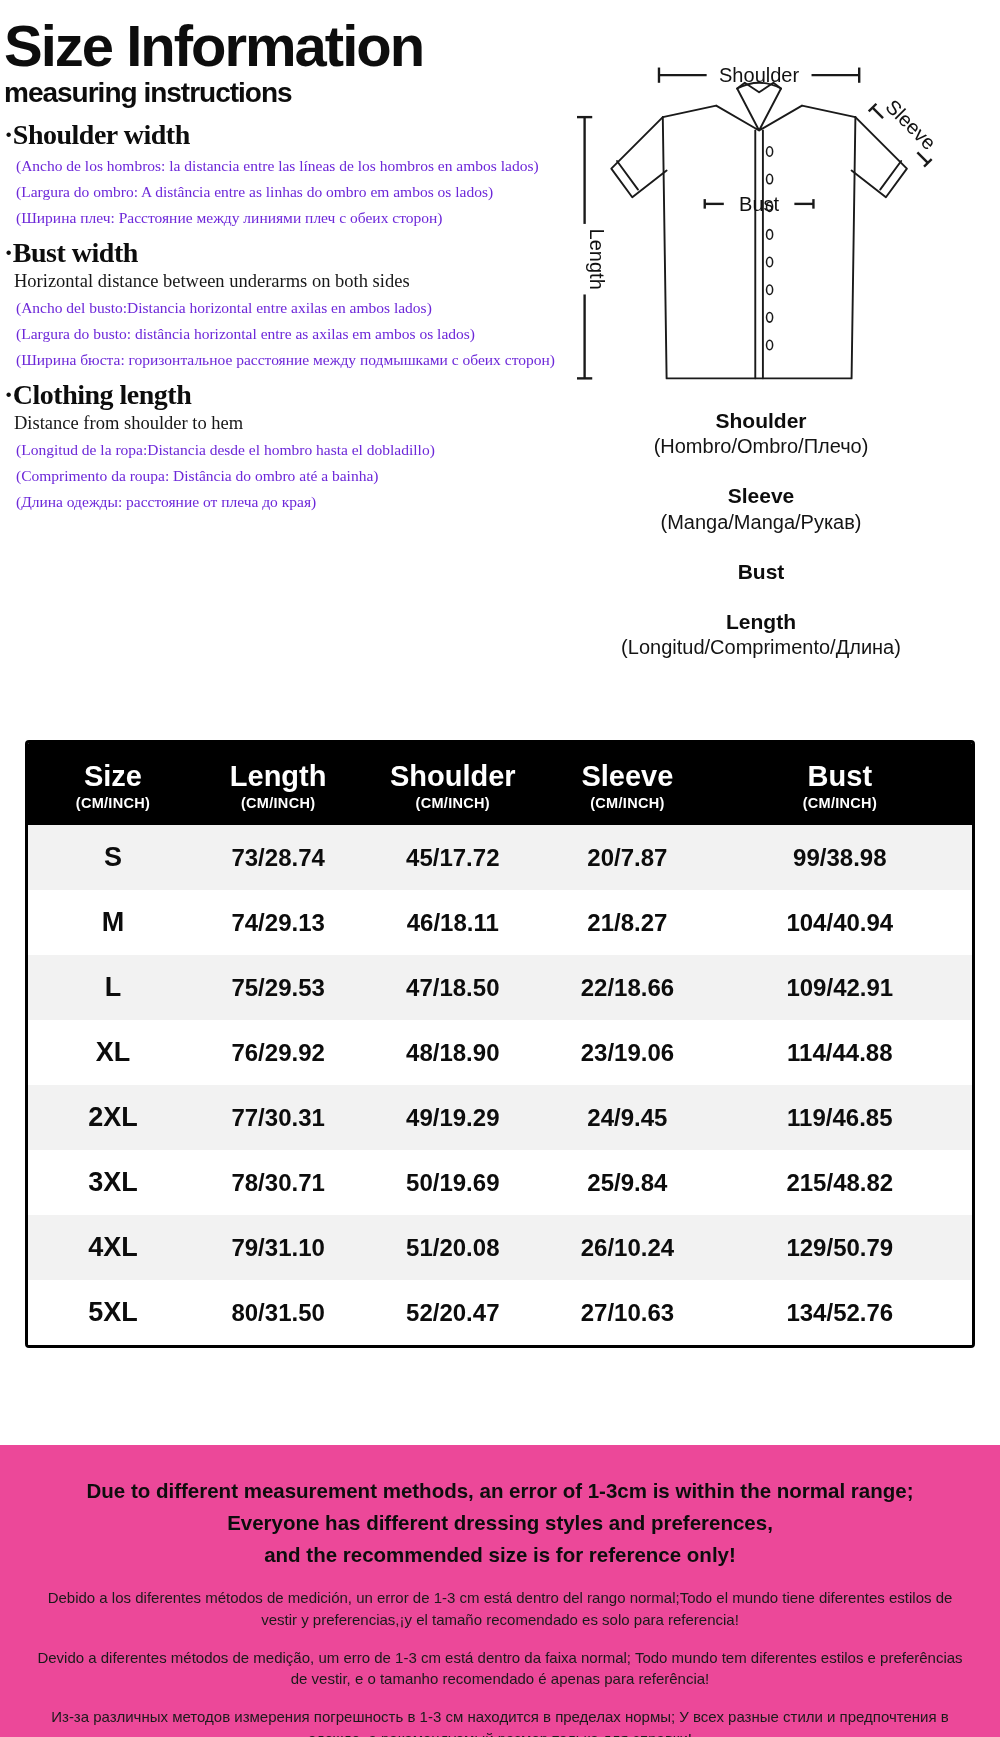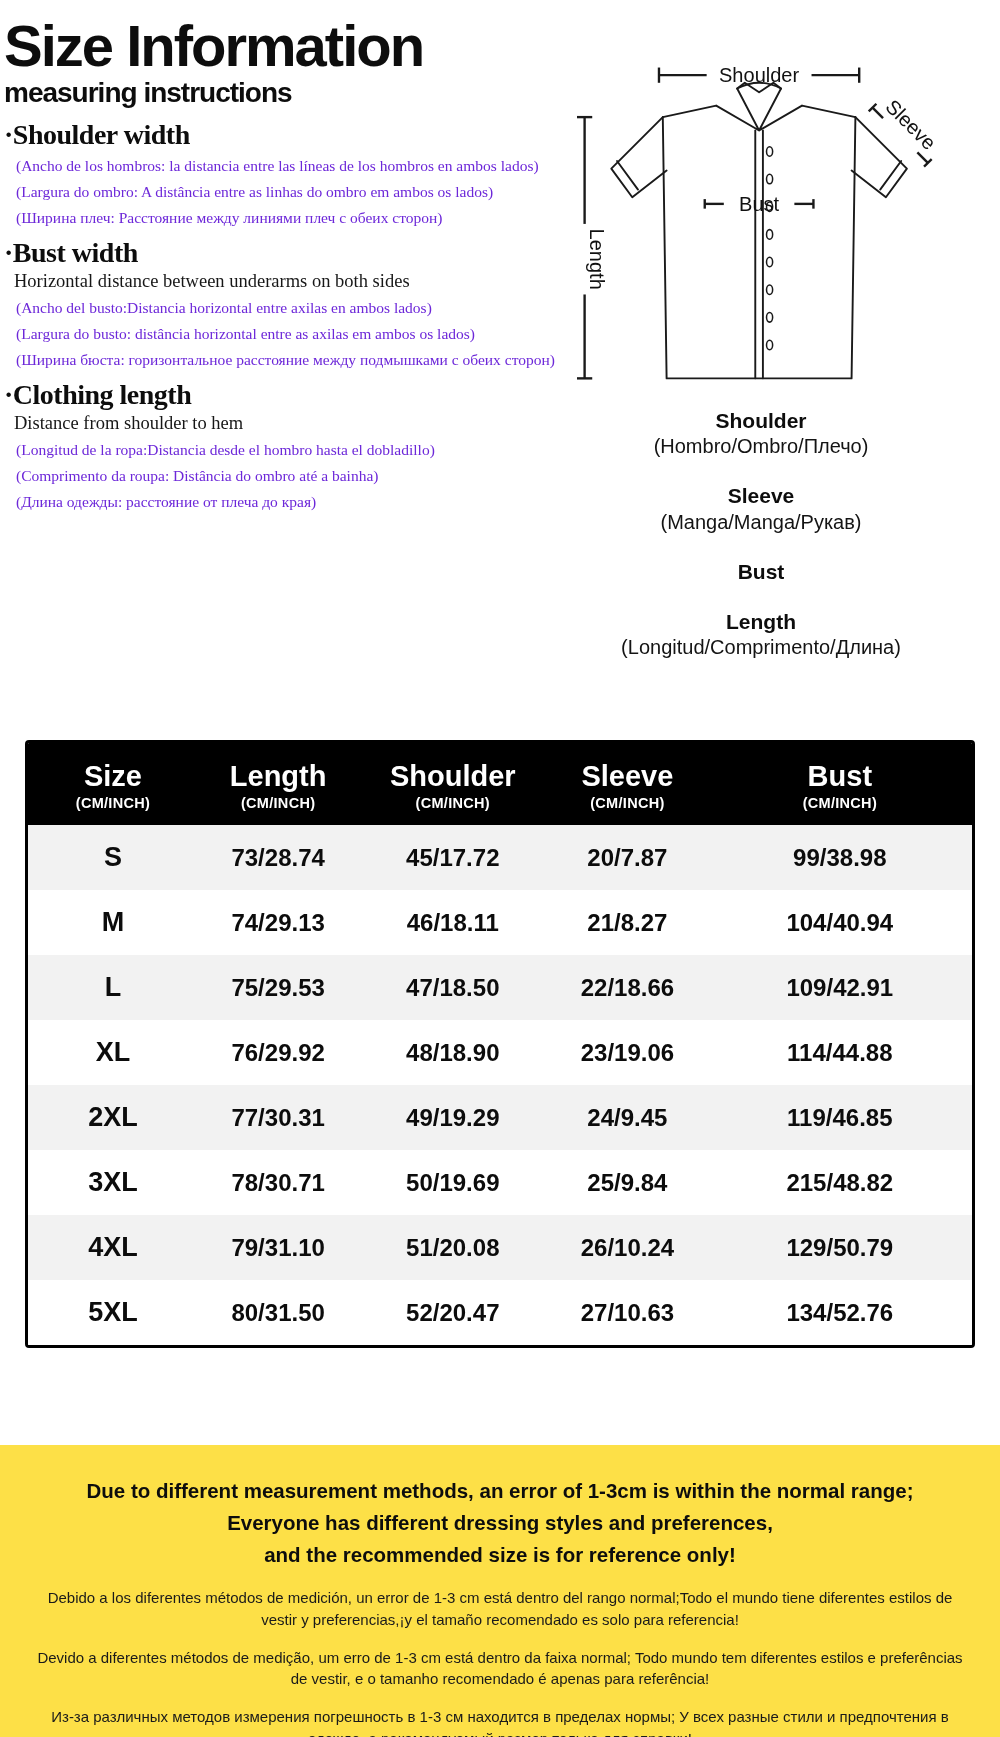--- a/index.html
+++ b/index.html
@@ -52,21 +52,21 @@
   .th-main { display:block; font-size:29px; font-weight:bold; line-height:1.1; }
   .th-unit { display:block; font-size:14.5px; font-weight:bold; margin-top:3px; letter-spacing:0.3px; }
   tbody td { height:65px; text-align:center; vertical-align:middle; font-size:24px; font-weight:bold; color:#0c0c0c; }
   tbody td.c-size { font-size:27px; }
   tbody tr { background:#ffffff; }
   tbody tr.alt { background:#f2f2f2; }
 
   
   .footer {
     position:absolute; top:1445px; left:0; right:0; bottom:0;
-    background:#fde047; text-align:center; padding:30px 28px 0 28px;
+    background:#ec4899; text-align:center; padding:30px 28px 0 28px;
   }
   .footer-headline { font-size:20.5px; font-weight:bold; line-height:1.55; color:#0d0d0d; }
   .footer-note { font-size:15px; line-height:1.42; color:#1a1a1a; margin-top:17px; }
 </style>
 </head>
 <body>
 
 <div class="page">
 
   <div class="top">

